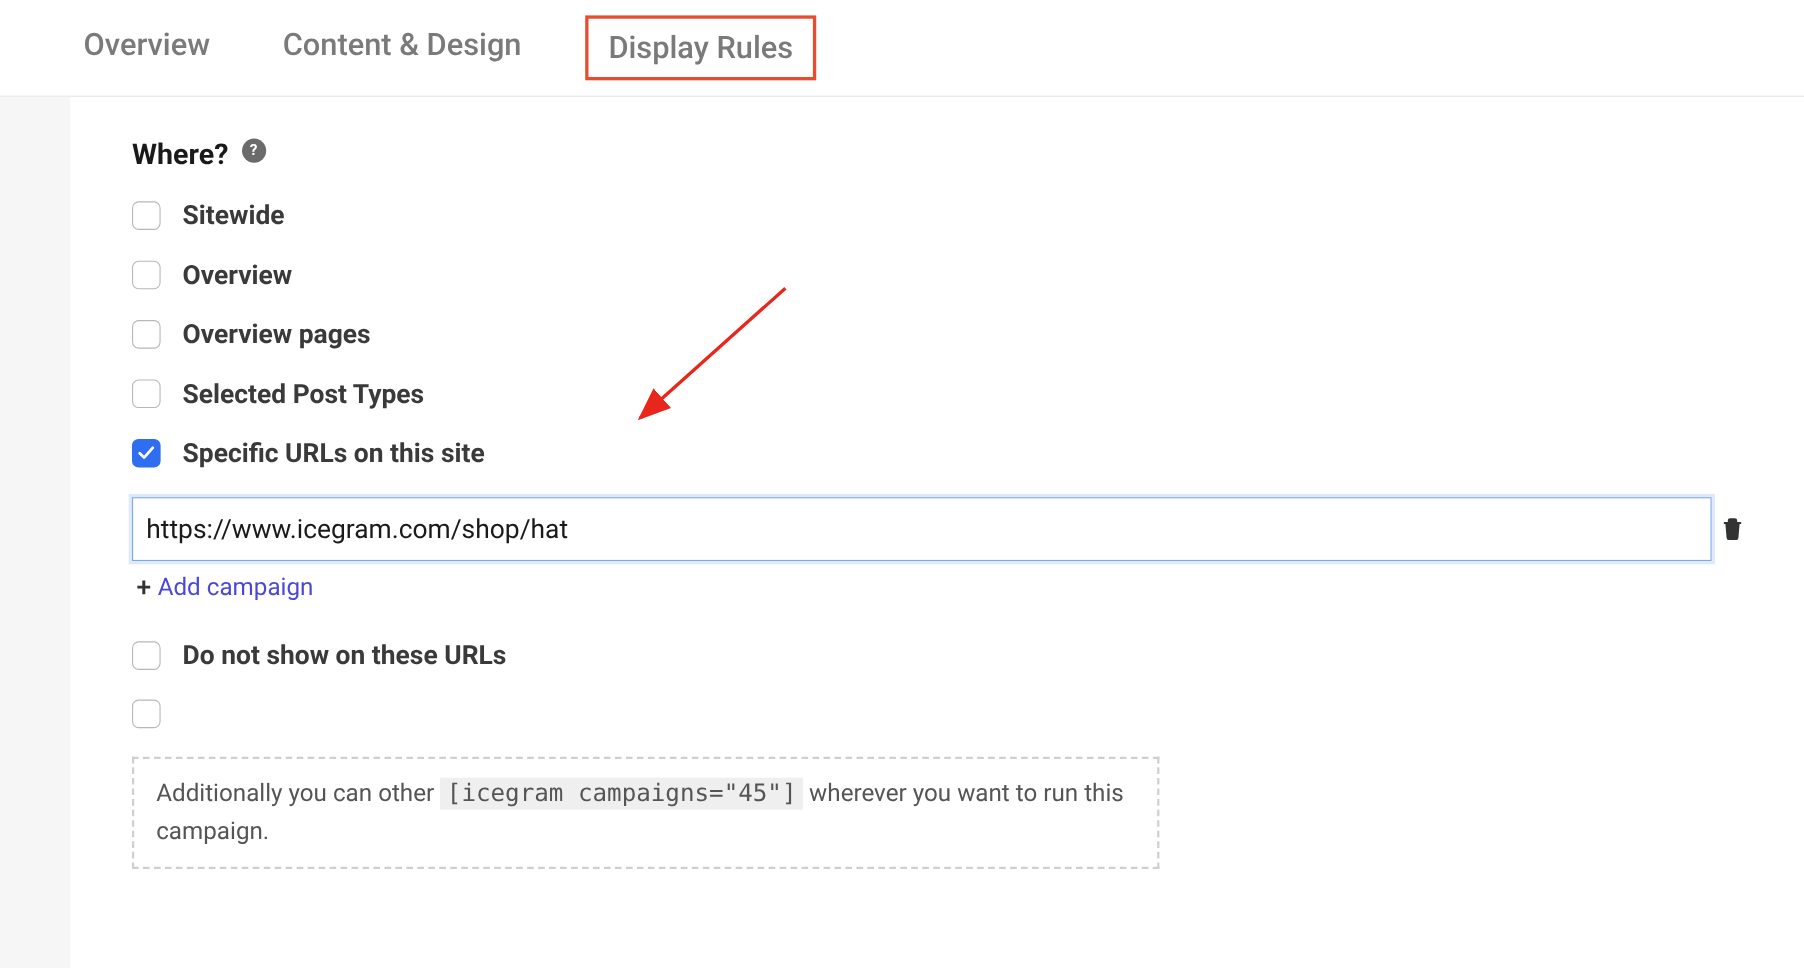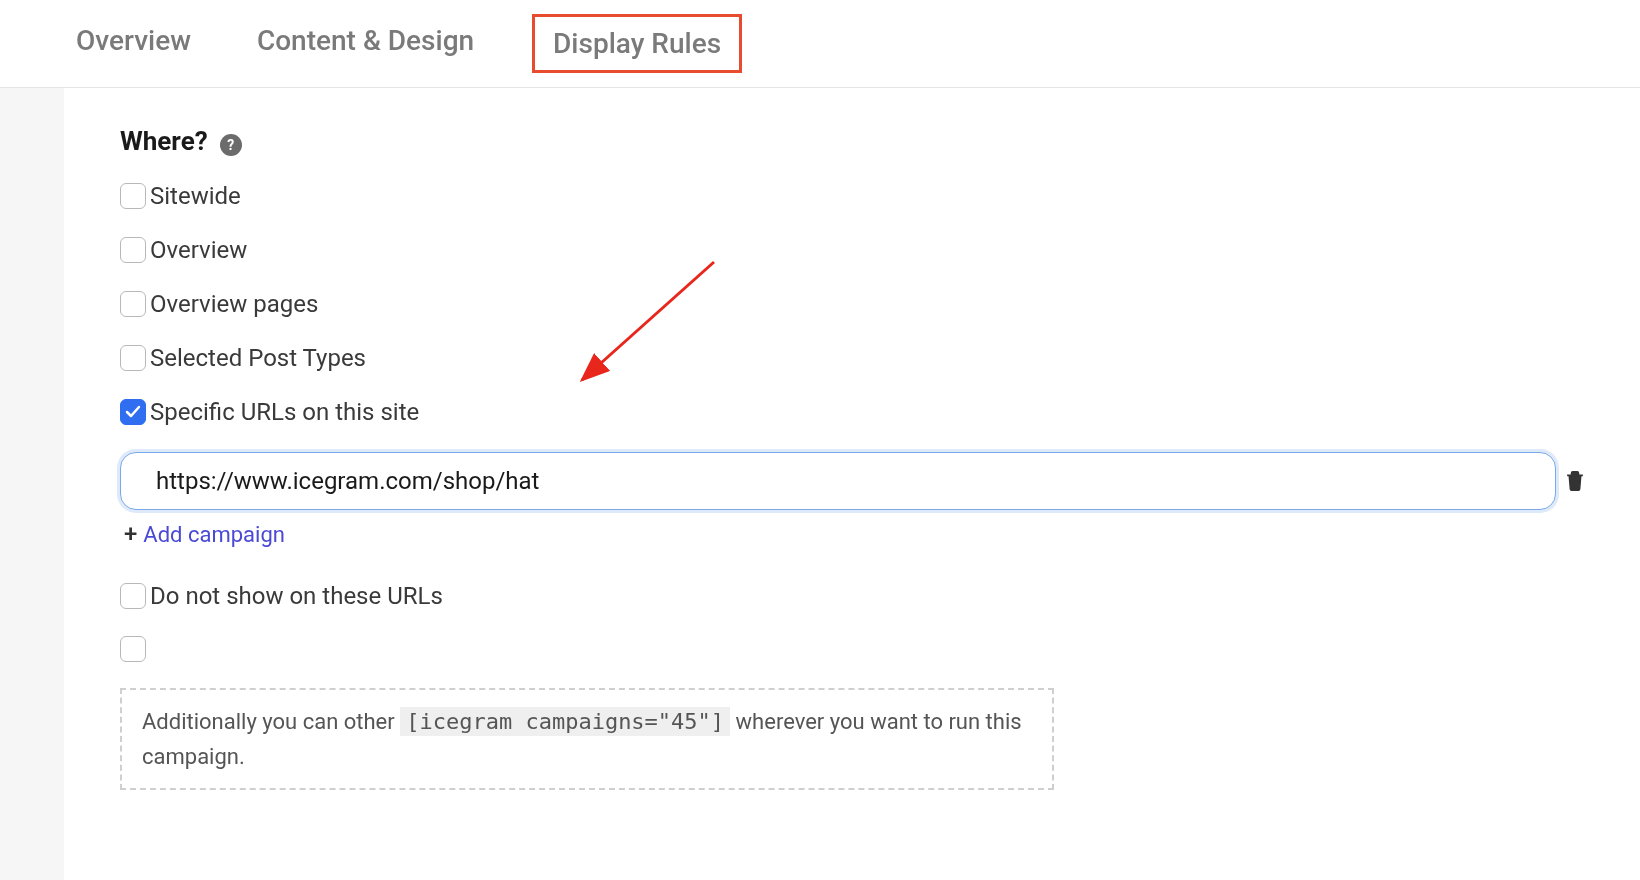--- a/index.html
+++ b/index.html
@@ -44,21 +44,21 @@
       background: #f6f6f6;
       height: 800px;
     }
     .content {
       padding: 38px 56px 0 56px;
       flex: 1;
       position: relative;
     }
     .section-title-row {
       display: flex;
-      align-items: flex-end;
+      align-items: flex-start;
       gap: 12px;
       margin-bottom: 26px;
     }
     .section-title {
       font-size: 26px;
       font-weight: 700;
       color: #1a1a1a;
     }
     .help-icon {
       width: 22px;
@@ -69,22 +69,23 @@
       display: inline-flex;
       align-items: center;
       justify-content: center;
       font-size: 14px;
       font-weight: 700;
       cursor: pointer;
     }
     .checkbox-row {
       display: flex;
       align-items: center;
-      gap: 4px;
+      gap: 20px;
       margin-bottom: 26px;
+      font-weight: bold;
     }
     .checkbox {
       width: 26px;
       height: 26px;
       border: 1.5px solid #b8b8b8;
       border-radius: 6px;
       background: #ffffff;
       cursor: pointer;
       display: inline-flex;
       align-items: center;
@@ -108,23 +109,23 @@
     }
     .url-input-row {
       display: flex;
       align-items: center;
       gap: 10px;
       margin-bottom: 10px;
     }
     .url-input {
       flex: 1;
       font-size: 24px;
-      padding: 14px 35px;
+      padding: 14px 12px;
       border: 1px solid #7aa9e9;
-      border-radius: 16px;
+      border-radius: 0;
       outline: none;
       box-shadow: 0 0 0 3px rgba(122, 169, 233, 0.25);
       color: #1a1a1a;
       font-family: inherit;
     }
     .trash-icon {
       width: 18px;
       height: 22px;
       cursor: pointer;
       color: #333;

